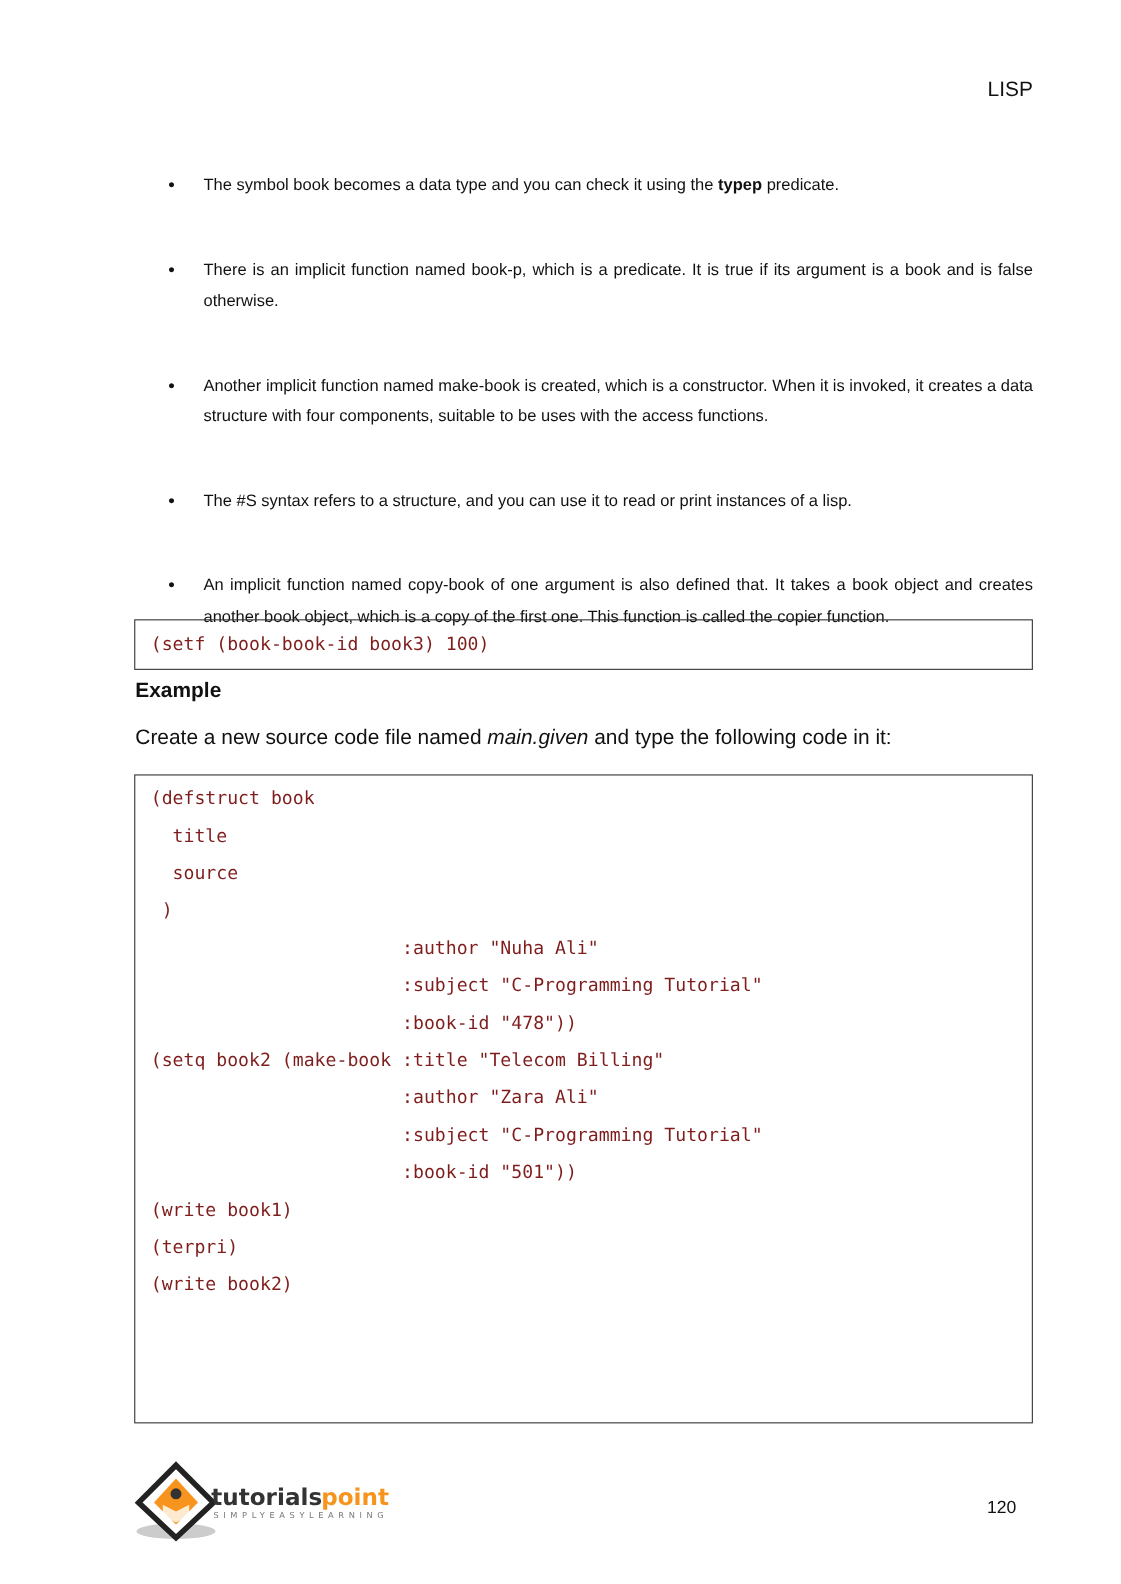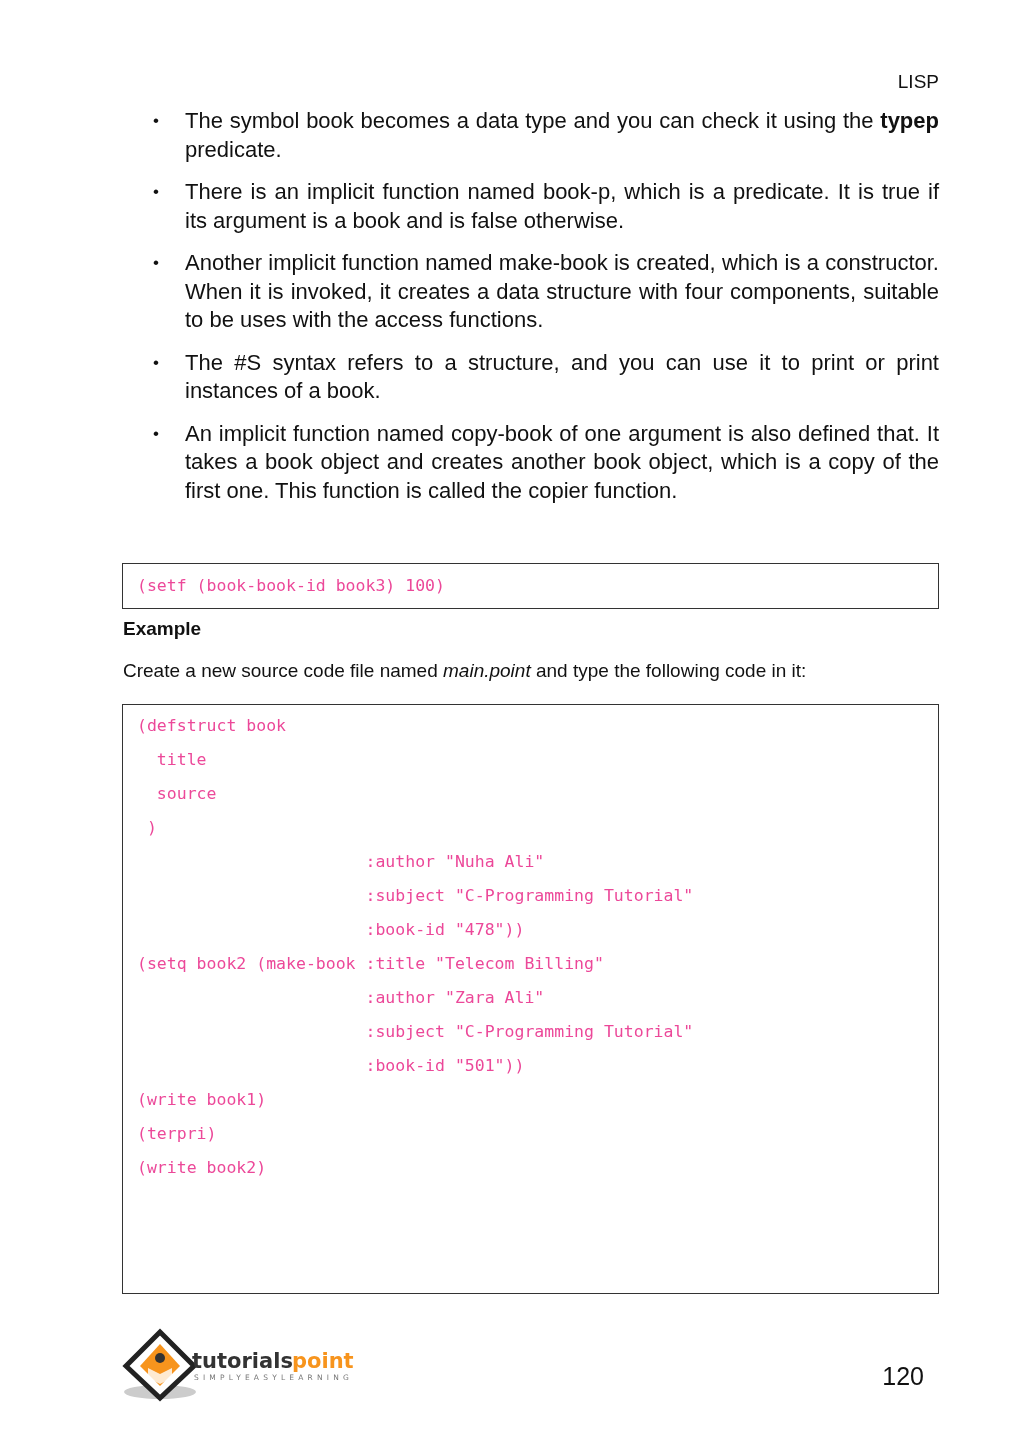--- a/index.html
+++ b/index.html
@@ -1,54 +1,54 @@
 <!DOCTYPE html>
 <html><head>
 <meta charset="utf-8">
 <style>
   html, body { margin: 0; padding: 0; background: #ffffff; }
   body { width: 1019px; height: 1440px; position: relative; overflow: hidden;
          font-family: "Liberation Sans", sans-serif; color: #111; }
   .header { position: absolute; right: 80px; top: 71px; font-size: 19px; }
   ul.bullets { position: absolute; left: 123px; top: 107px; width: 816px; margin: 0; padding: 0; list-style: none; }
-  ul.bullets li { position: relative; padding-left: 62px; font-size: 22px; line-height: 28.5px;
-                  text-align: justify; margin-bottom: 14px; }
+  ul.bullets li { position: relative; padding-left: 62px; font-size: 15px; line-height: 28.5px;
+                  text-align: justify; margin-bottom: 14px; margin-top: 48px; }
   ul.bullets li::before { content: "\2022"; position: absolute; left: 30px; top: 0; font-size: 17px; }
   .code-box { position: absolute; left: 122px; width: 817px; border: 1px solid #333; box-sizing: border-box;
-              font-family: "DejaVu Sans Mono", monospace; font-size: 16.5px; color: #ec4899; }
+              font-family: "DejaVu Sans Mono", monospace; font-size: 16.5px; color: #7f1d1d; }
   .code-box .line { white-space: pre; height: 34px; line-height: 34px; padding-left: 14px; }
   .code1 { top: 563px; height: 46px; }
   .code1 .line { line-height: 44px; height: 44px; }
   .code2 { top: 704px; height: 590px; padding-top: 4px; }
   .heading { position: absolute; left: 123px; top: 618px; font-size: 19px; font-weight: bold; }
   .para { position: absolute; left: 123px; top: 660px; font-size: 19px; }
   .para i { font-style: italic; }
   .logo { position: absolute; left: 122px; top: 1328px; width: 250px; height: 75px; }
-  .page-num { position: absolute; right: 95px; top: 1362px; font-size: 25px; }
+  .page-num { position: absolute; right: 95px; top: 1362px; font-size: 16px; }
 </style>
 </head>
 <body>
 
 <div class="header">LISP</div>
 
 <ul class="bullets">
   <li><span>The symbol book becomes a data type and you can check it using the </span><b>typep</b><span> predicate.</span></li>
   <li>There is an implicit function named book-p, which is a predicate. It is true if its argument is a book and is false otherwise.</li>
   <li>Another implicit function named make-book is created, which is a constructor. When it is invoked, it creates a data structure with four components, suitable to be uses with the access functions.</li>
-  <li>The #S syntax refers to a structure, and you can use it to print or print instances of a book.</li>
+  <li>The #S syntax refers to a structure, and you can use it to read or print instances of a lisp.</li>
   <li>An implicit function named copy-book of one argument is also defined that. It takes a book object and creates another book object, which is a copy of the first one. This function is called the copier function.</li>
 </ul>
 
 <div class="code-box code1">
   <div class="line">(setf (book-book-id book3) 100)</div>
 </div>
 
 <div class="heading">Example</div>
 
-<div class="para"><span>Create a new source code file named </span><i>main.point</i><span> and type the following code in it:</span></div>
+<div class="para"><span>Create a new source code file named </span><i>main.given</i><span> and type the following code in it:</span></div>
 
 <div class="code-box code2" id="code2">
     <div class="line">(defstruct book</div>
     <div class="line">  title</div>
     <div class="line">  source</div>
     <div class="line"> )</div>
     <div class="line">                       :author "Nuha Ali"</div>
     <div class="line">                       :subject "C-Programming Tutorial"</div>
     <div class="line">                       :book-id "478"))</div>
     <div class="line">(setq book2 (make-book :title "Telecom Billing"</div>

